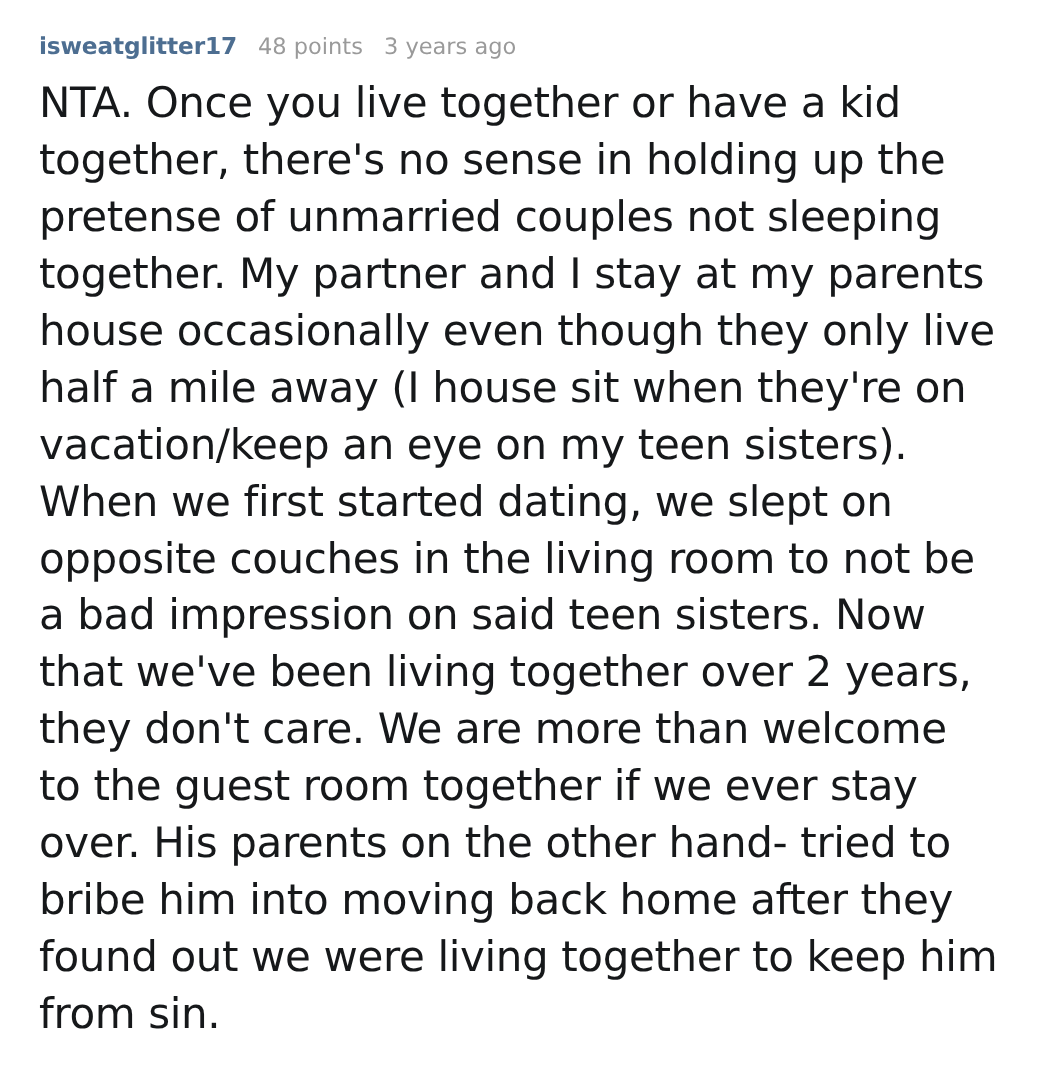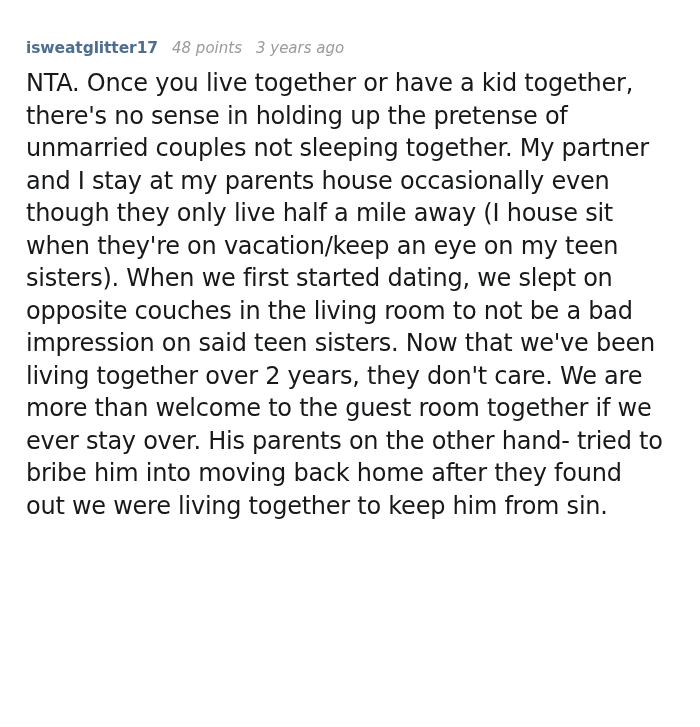--- a/index.html
+++ b/index.html
@@ -10,21 +10,21 @@
   body {
     width: 700px;
     height: 727px;
     font-family: "DejaVu Sans", "Liberation Sans", sans-serif;
     -webkit-font-smoothing: antialiased;
   }
   .comment {
     box-sizing: border-box;
     width: 692px;
     height: 727px;
-    padding: 39px 26px 0 26px;
+    padding: 22px 26px 0 26px;
     background: #ffffff;
     overflow: hidden;
   }
   .comment-meta {
     display: flex;
     align-items: baseline;
     gap: 0;
     margin-bottom: 10px;
     white-space: nowrap;
   }
@@ -35,24 +35,23 @@
     letter-spacing: -0.1px;
   }
   .meta-sep {
     display: inline-block;
     width: 14px;
   }
   .points, .timestamp {
     font-size: 15px;
     color: #9a9a9a;
     font-weight: normal;
-    font-style: italic;
   }
   .comment-body {
-    font-size: 24px;
+    font-size: 28px;
     line-height: 1.355;
     color: #16181a;
     letter-spacing: -0.25px;
     word-spacing: 0px;
     text-align: left;
   }
 </style>
 </head>
 <body>
 

